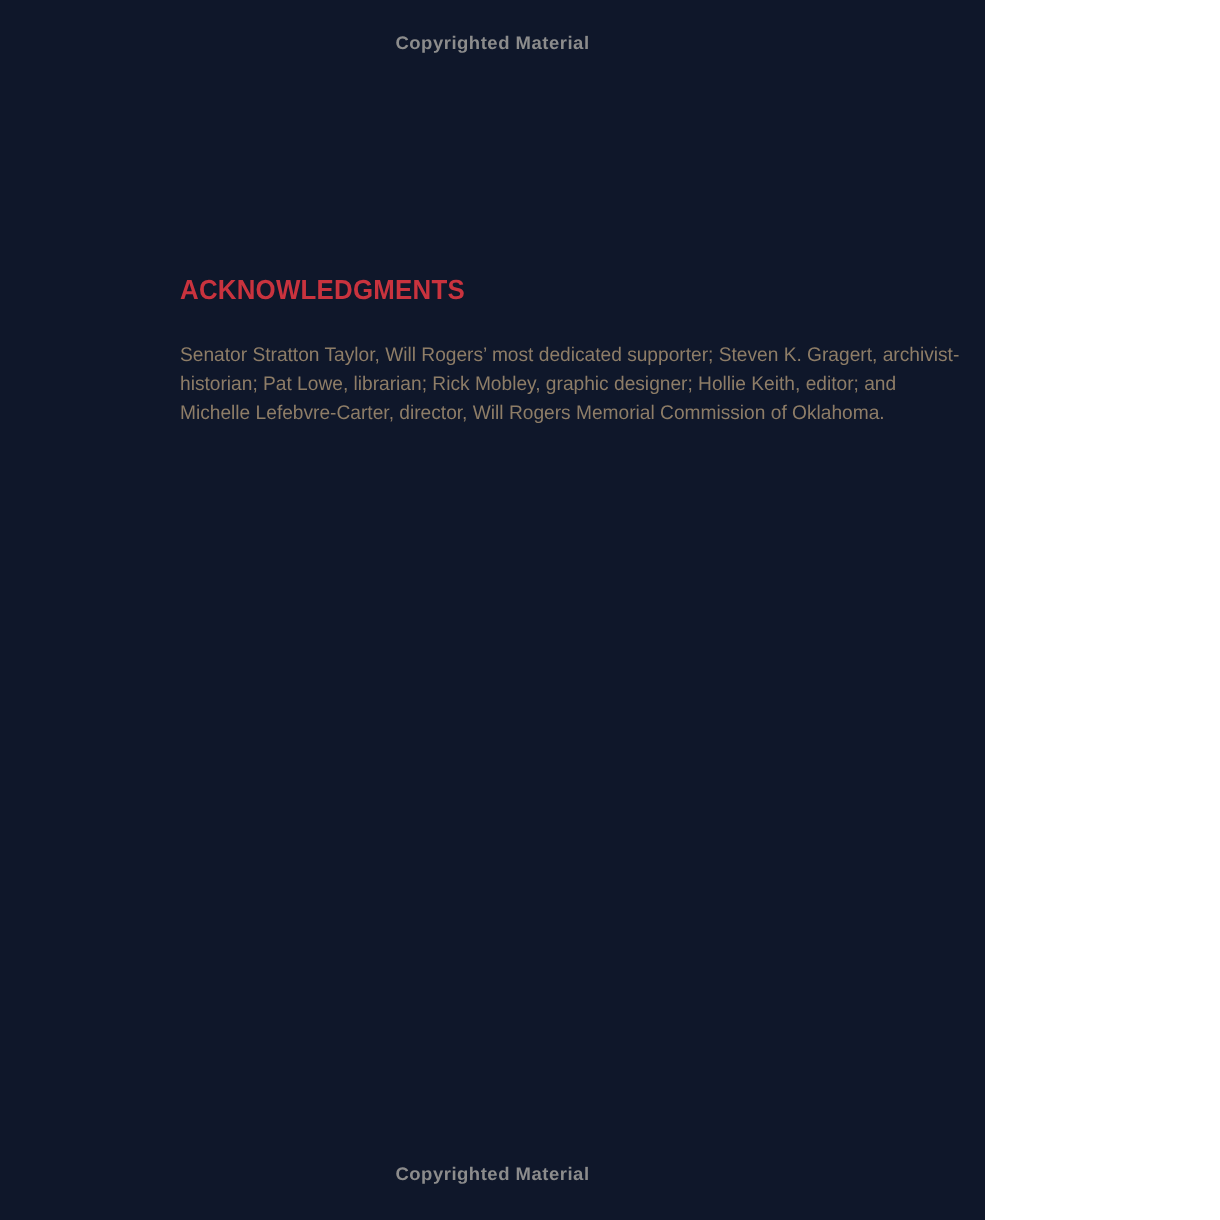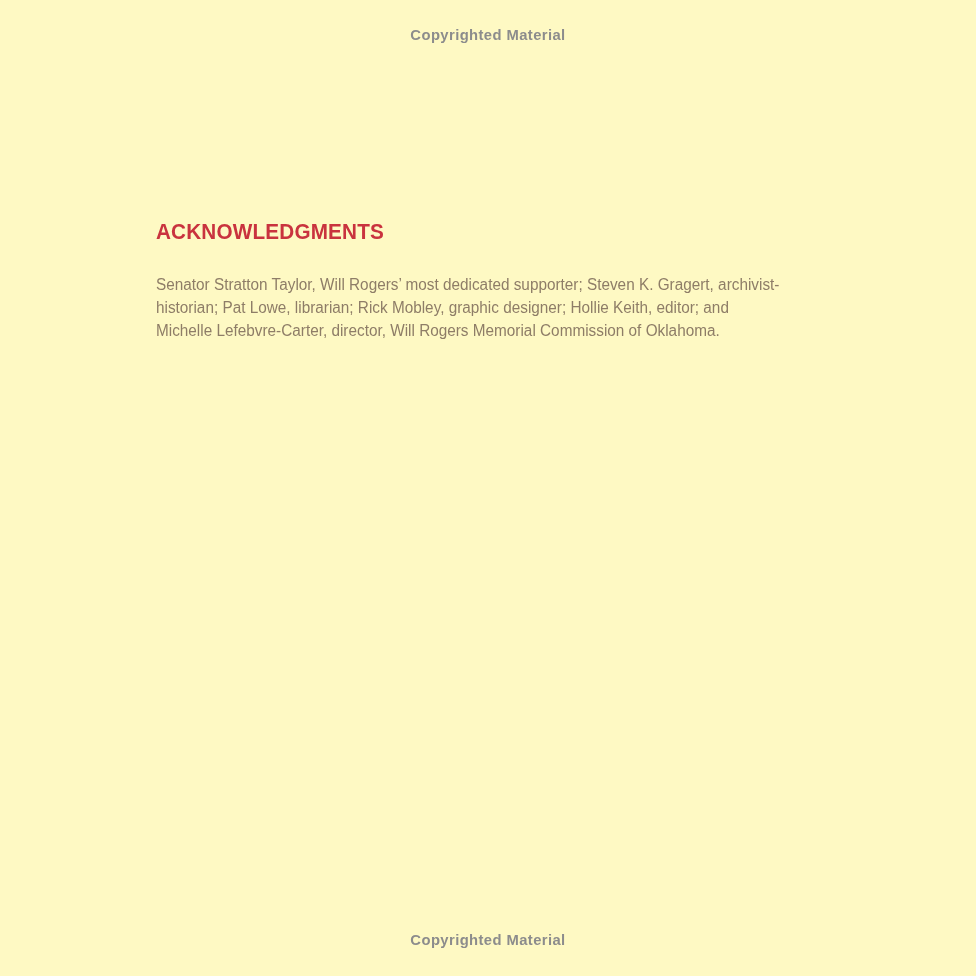--- a/index.html
+++ b/index.html
@@ -2,42 +2,42 @@
 <html><head>
 <meta charset="utf-8">
 <style>
   html, body {
     margin: 0;
     padding: 0;
     background: #ffffff;
   }
   .page {
     position: relative;
-    width: 976px;
+    width: 788px;
     height: 976px;
-    background: #fef9c3;
+    background: #0f172a;
     overflow: hidden;
     font-family: "Liberation Sans", sans-serif;
   }
   .copyright-notice {
     position: absolute;
     left: 0;
     width: 100%;
     text-align: center;
     font-size: 14.5px;
     font-weight: 700;
     letter-spacing: 0.4px;
     color: #8c8c8c;
     transform: scaleX(1.02);
   }
   .copyright-top { top: 27px; }
   .copyright-bottom { top: 932px; }
   .content {
     position: absolute;
-    left: 156px;
+    left: 144px;
     top: 221px;
     width: 700px;
   }
   .heading {
     font-size: 22px;
     font-weight: 700;
     letter-spacing: 0.2px;
     color: #c9333e;
     line-height: 1;
     transform: scaleX(0.94);

